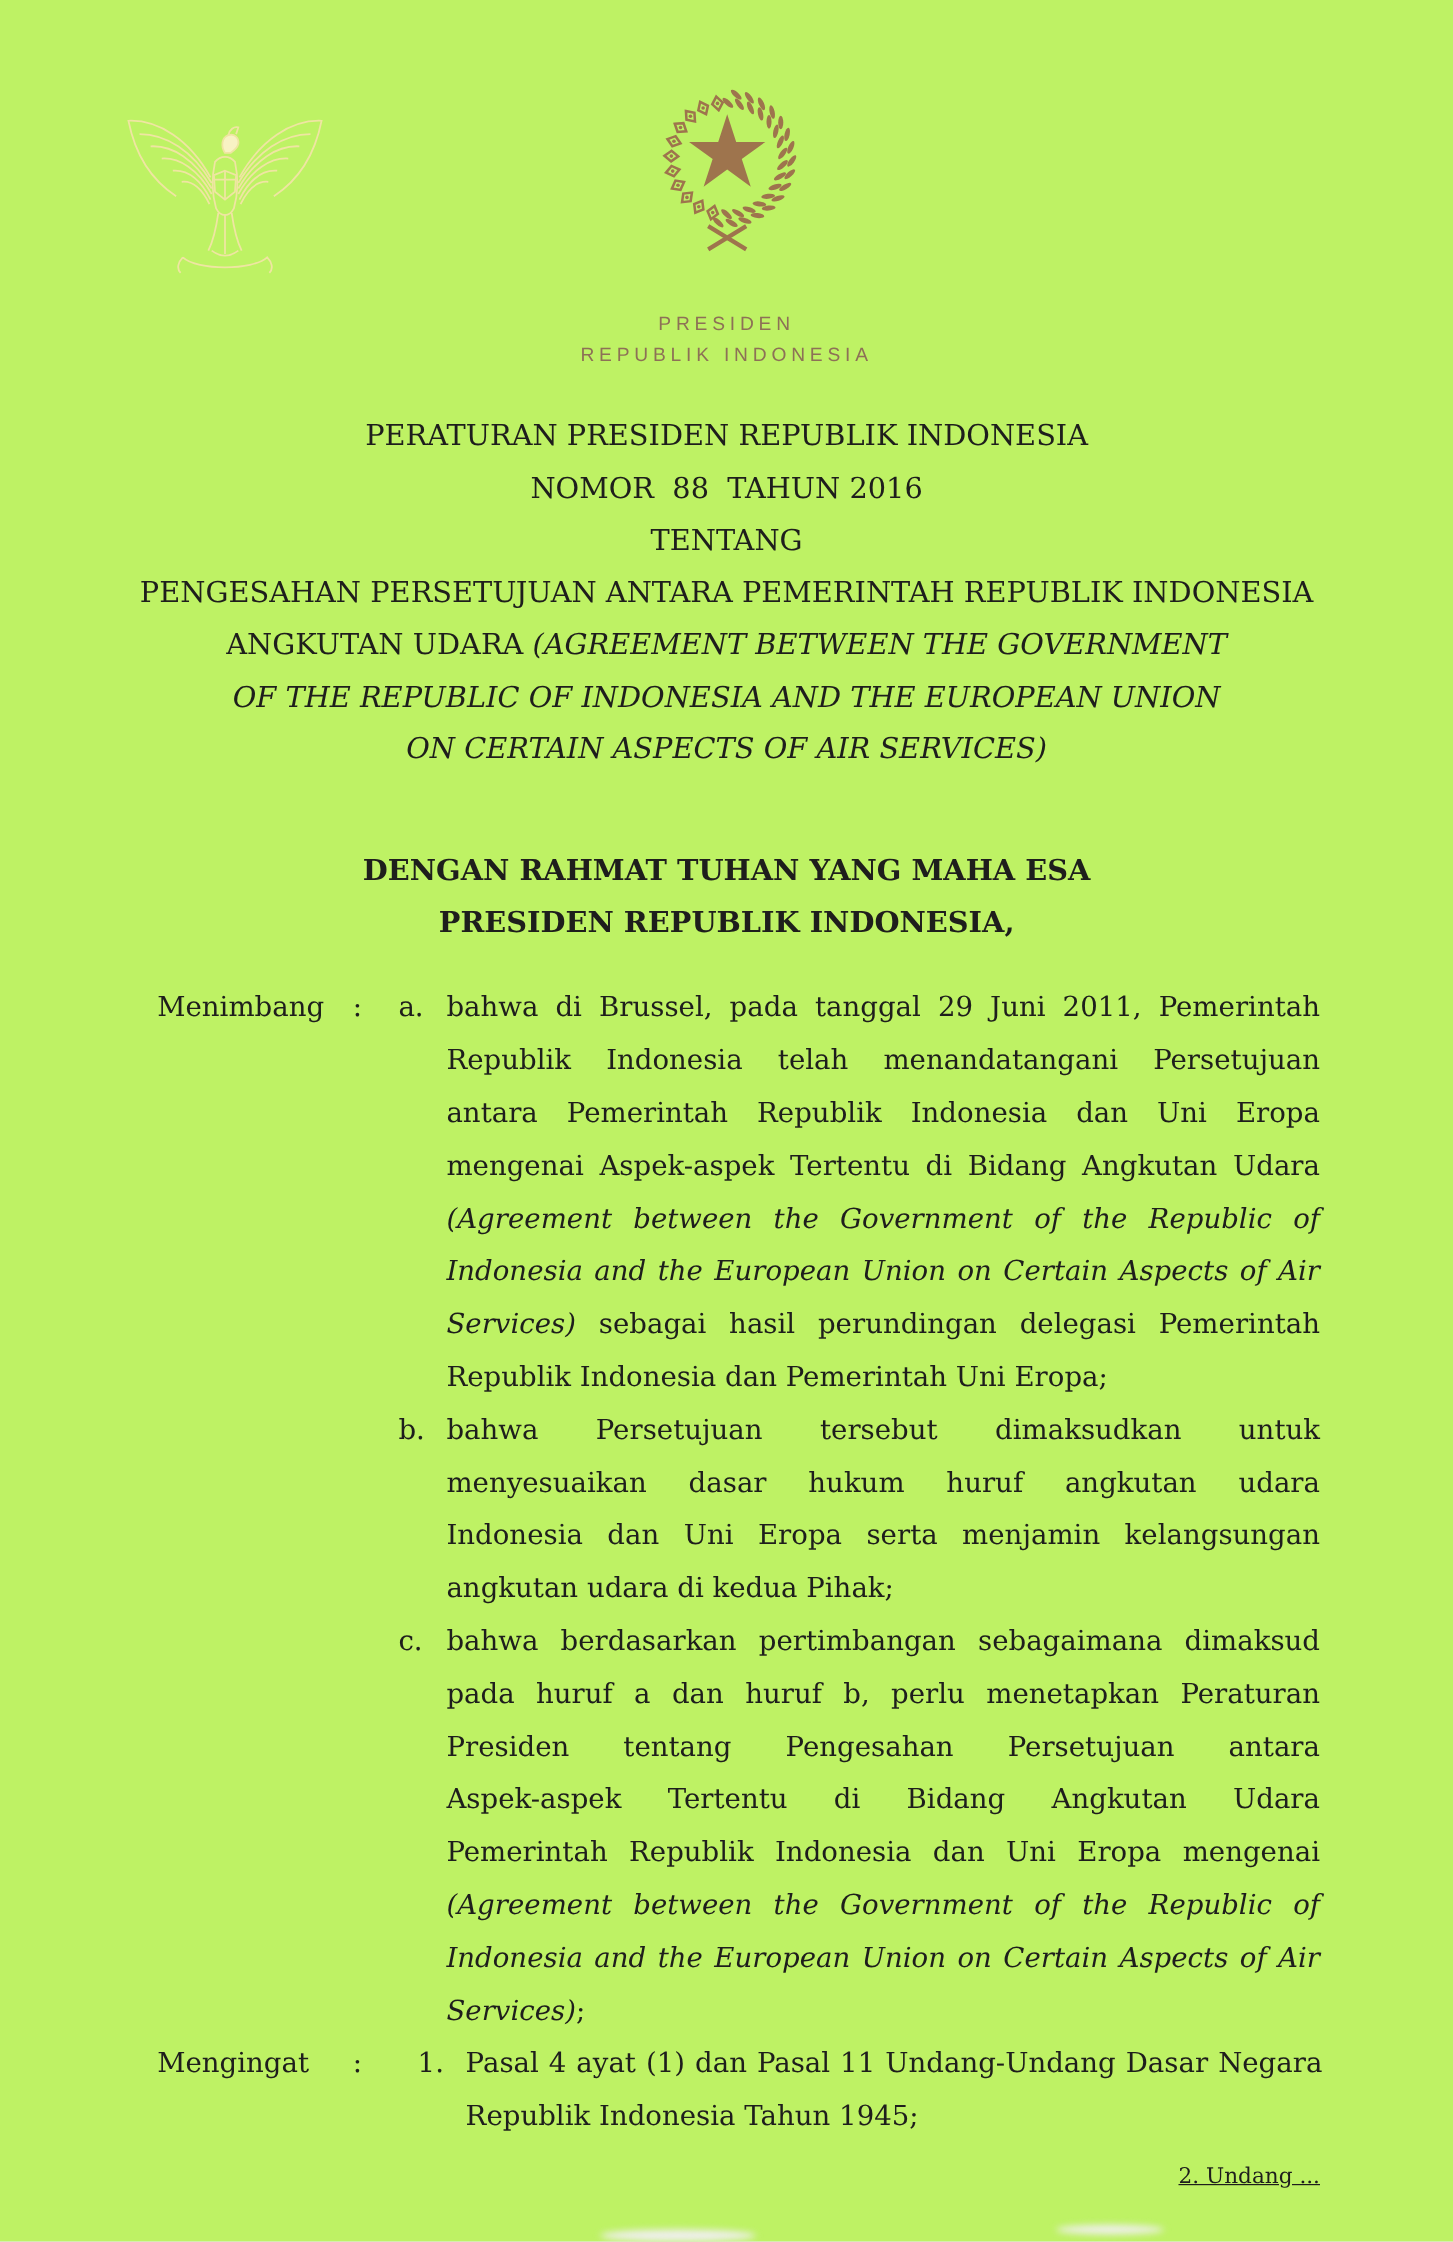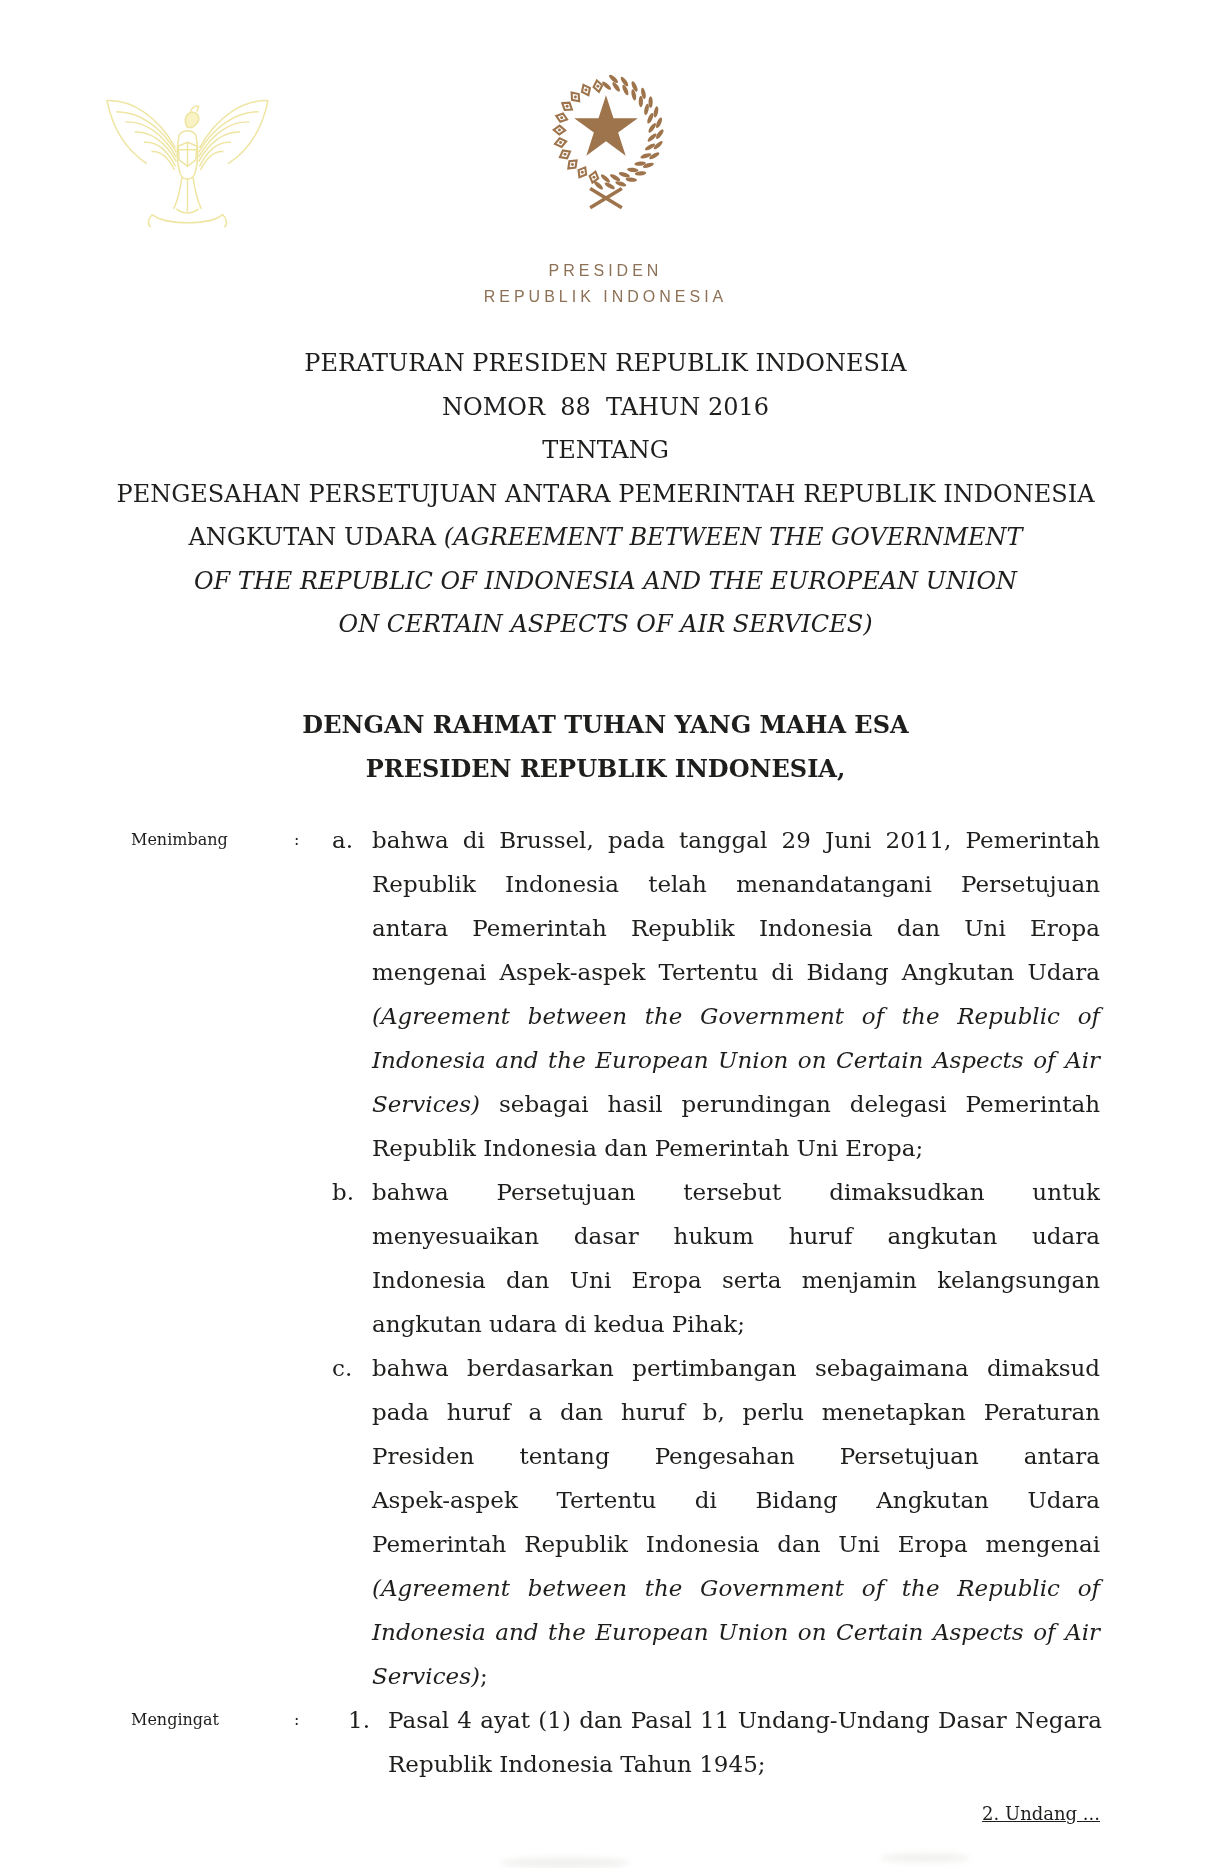--- a/index.html
+++ b/index.html
@@ -1,20 +1,20 @@
 <!DOCTYPE html>
 <html style="--ink: #1e1e1c; --emblem: #9e744d; --letterhead: #8d7156; --wm-line: #efe5a2; --wm-fill: #f8f2c4;"><head>
 <meta charset="utf-8">
 <style>
   html,body{margin:0;padding:0;background:#e8e8e8;}
   .page{
     position:relative;
     width:1211px;height:1868px;
     margin:0 auto;
-    background:#ffffff;
+    background:#bef264;
     overflow:hidden;
     font-family:"DejaVu Serif","Liberation Serif",serif;
     color:var(--ink,#1e1e1c);
   }
   .it{font-style:italic;}
 
   
   .watermark{position:absolute;left:95px;top:70px;width:185px;height:176px;}
   .wm-line{stroke:var(--wm-line,#efe5a2);fill:none;}
   .wm-fill{fill:var(--wm-fill,#f8f2c4);stroke:var(--wm-line,#efe5a2);}
@@ -35,21 +35,21 @@
 
   
   .title{position:absolute;top:342px;left:0;width:100%;text-align:center;
          font-size:24px;line-height:43.5px;}
   .tl{white-space:pre;text-align:center;}
 
   .invocation{position:absolute;top:703px;left:0;width:100%;text-align:center;
               font-size:24px;line-height:43.5px;font-weight:bold;}
 
   
-  .slabel,.scolon{position:absolute;font-size:16px;line-height:44px;}
+  .slabel,.scolon{position:absolute;font-size:23px;line-height:44px;}
   .slabel{left:131px;}
   .scolon{left:294px;}
   .lbl-menimbang,.col-menimbang{top:818px;}
   .lbl-mengingat,.col-mengingat{top:1698px;}
 
   .items{position:absolute;}
   #considering-items{left:332px;top:818px;width:770px;}
   #recalling-items{left:348px;top:1698px;width:754px;}
 
   .item{display:flex;}

